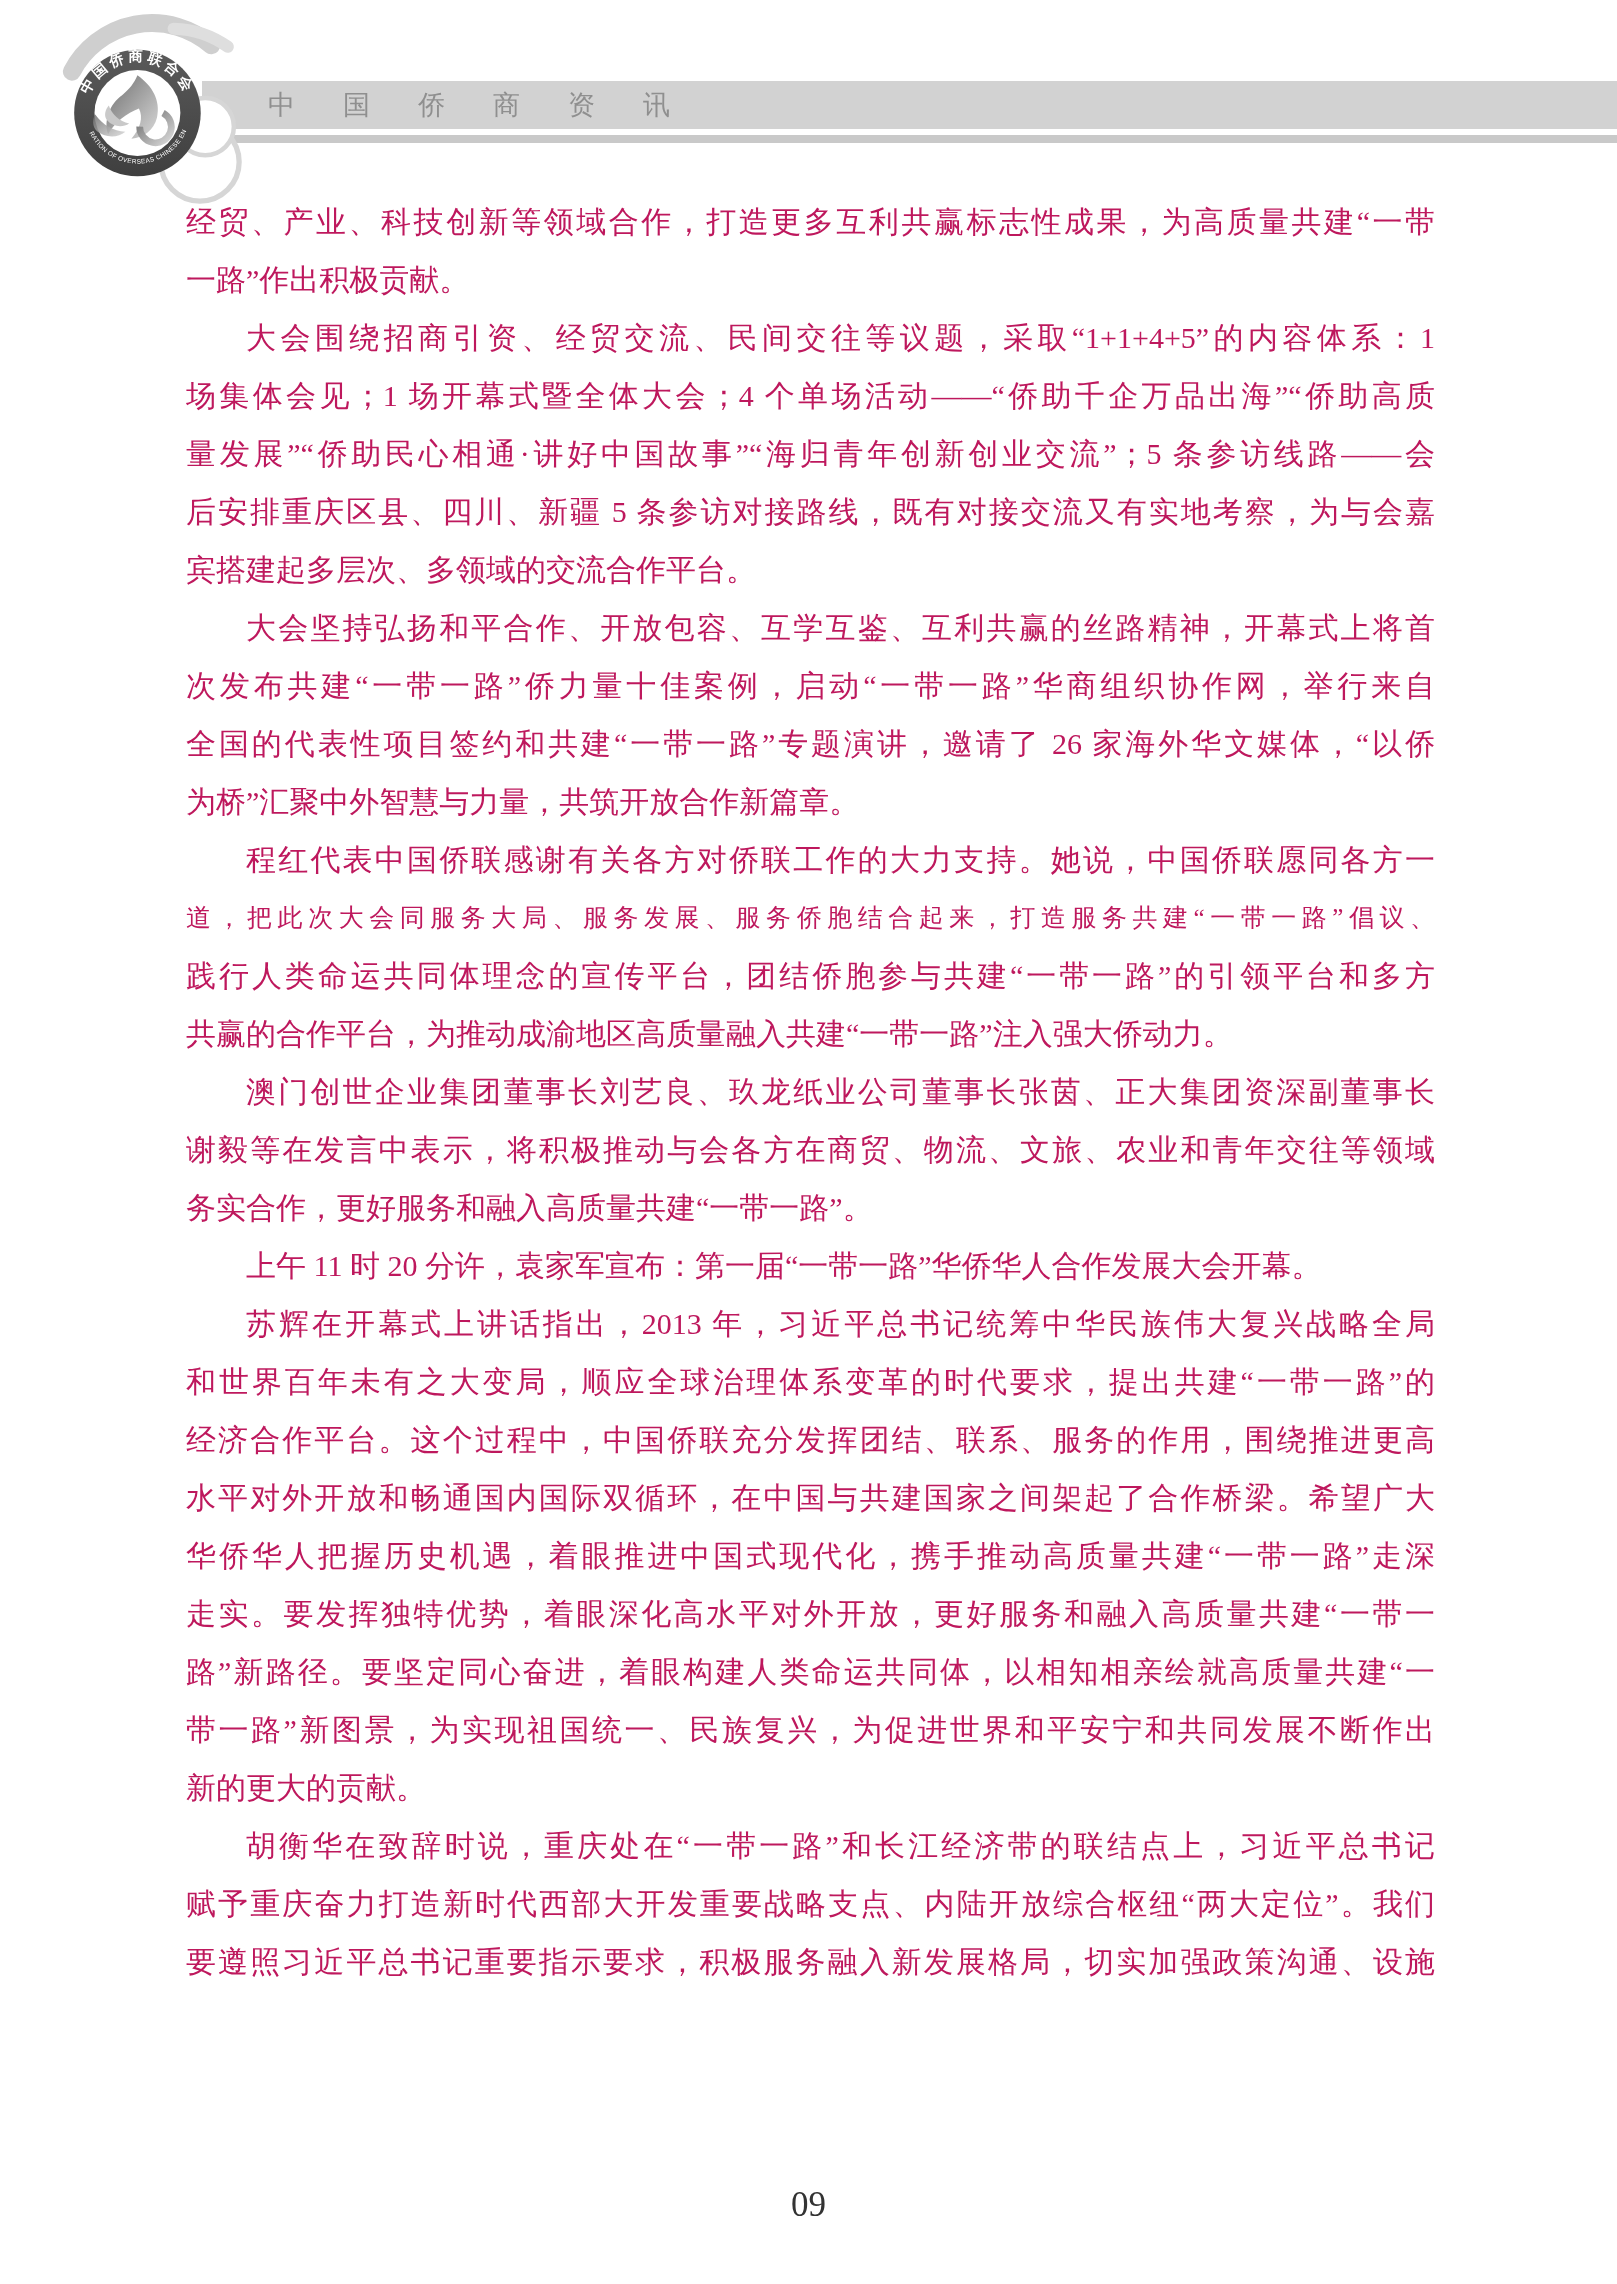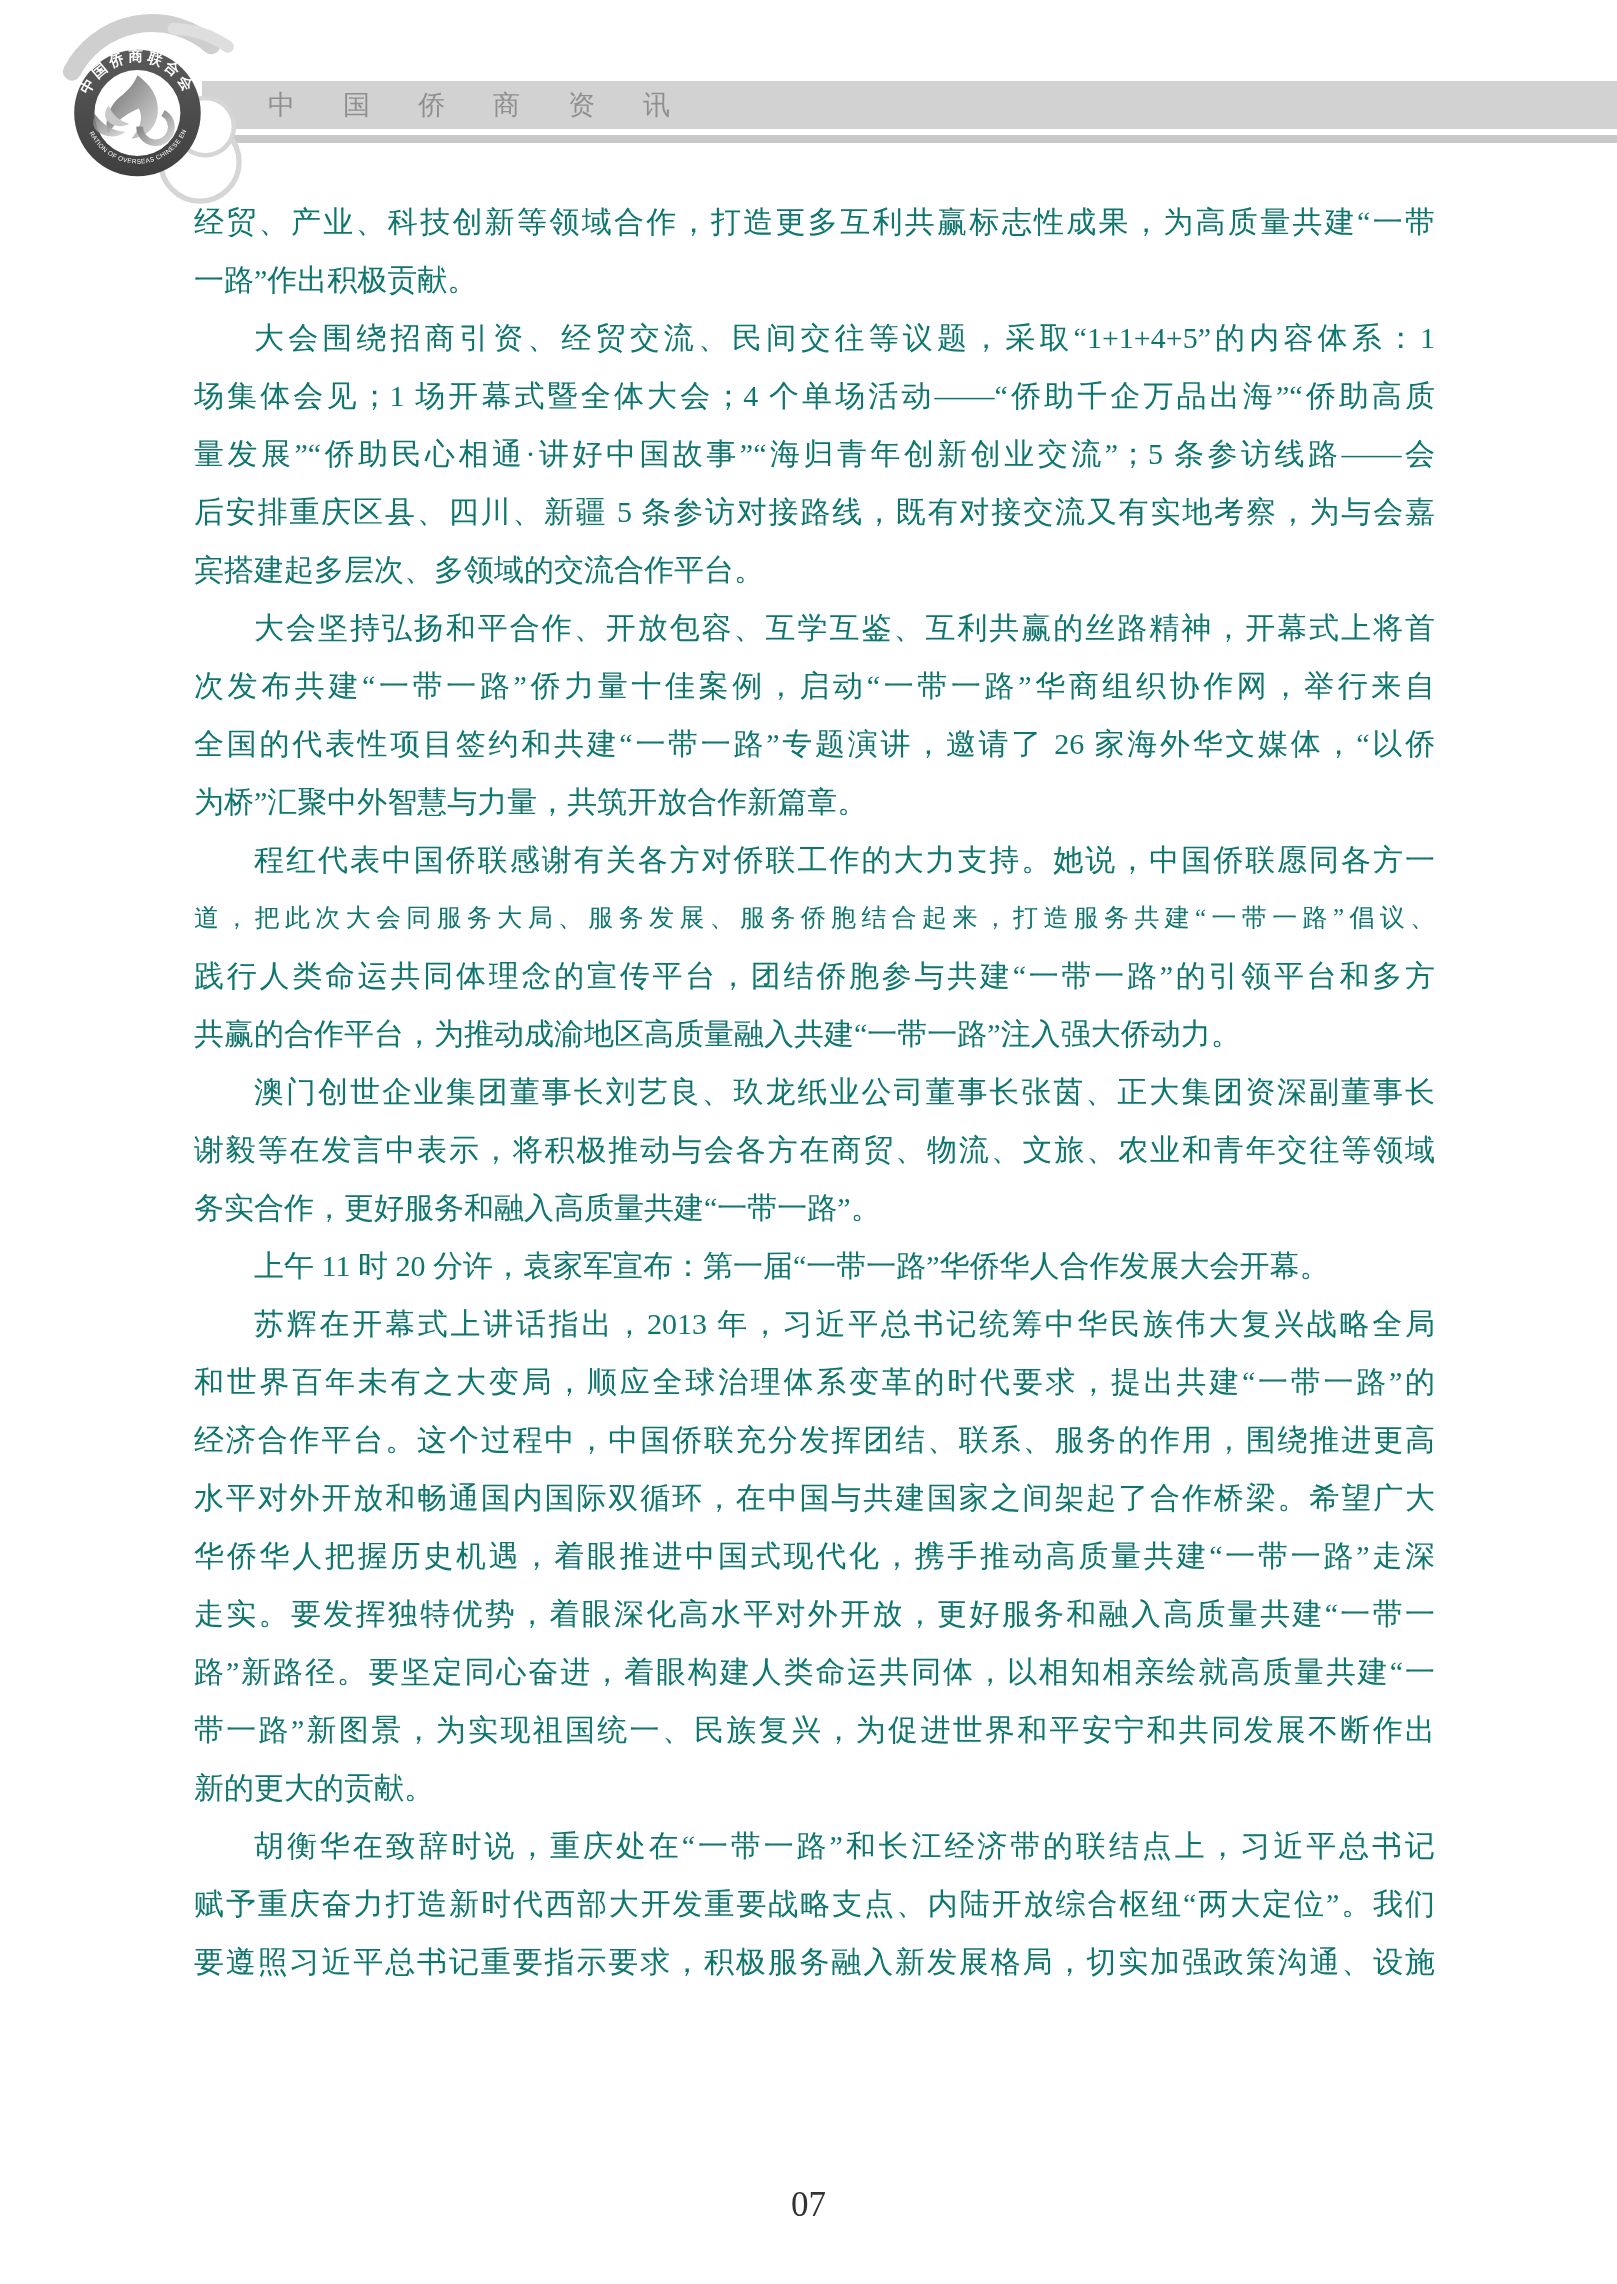--- a/index.html
+++ b/index.html
@@ -9,22 +9,22 @@
   
   .band{position:absolute;left:202px;top:81px;right:0;height:48px;background:#d2d2d2;}
   .strip{position:absolute;left:202px;top:135px;right:0;height:8.3px;background:#c9c9c9;}
   .band-title{position:absolute;left:268px;top:81px;height:48px;line-height:48px;
               font-family:"Liberation Sans","DejaVu Sans",sans-serif;
               font-size:27px;letter-spacing:48px;color:#8f8f8f;white-space:nowrap;}
   .logo-wrap{position:absolute;left:38px;top:0;width:226px;height:211px;}
 
   
   .article{position:absolute;left:186px;top:193px;width:1249px;}
-  .line{height:58px;line-height:58px;font-size:30px;color:#0f766e;
-        text-align:justify;word-break:break-all;overflow:hidden;margin-left:8px;}
+  .line{height:58px;line-height:58px;font-size:30px;color:#be185d;
+        text-align:justify;word-break:break-all;overflow:hidden;}
   .line.fill{text-align-last:justify;}
   .line.indent{padding-left:60px;}
   .line.tight{font-size:25px;}
 
   
   .footer{position:absolute;left:0;right:0;top:2185px;text-align:center;}
   .page-num{font-family:"Liberation Serif","DejaVu Serif",serif;font-size:35px;color:#333;}
 </style>
 </head>
 <body>
@@ -113,17 +113,17 @@
       <div class="line fill">走实。要发挥独特优势，着眼深化高水平对外开放，更好服务和融入高质量共建“一带一</div>
       <div class="line fill">路”新路径。要坚定同心奋进，着眼构建人类命运共同体，以相知相亲绘就高质量共建“一</div>
       <div class="line fill">带一路”新图景，为实现祖国统一、民族复兴，为促进世界和平安宁和共同发展不断作出</div>
       <div class="line">新的更大的贡献。</div>
       <div class="line indent fill">胡衡华在致辞时说，重庆处在“一带一路”和长江经济带的联结点上，习近平总书记</div>
       <div class="line fill">赋予重庆奋力打造新时代西部大开发重要战略支点、内陆开放综合枢纽“两大定位”。我们</div>
       <div class="line fill">要遵照习近平总书记重要指示要求，积极服务融入新发展格局，切实加强政策沟通、设施</div>
     </main>
 
   <div class="footer">
-    <span class="page-num">07</span>
+    <span class="page-num">09</span>
   </div>
 
 </div>
 
 
 </body></html>

